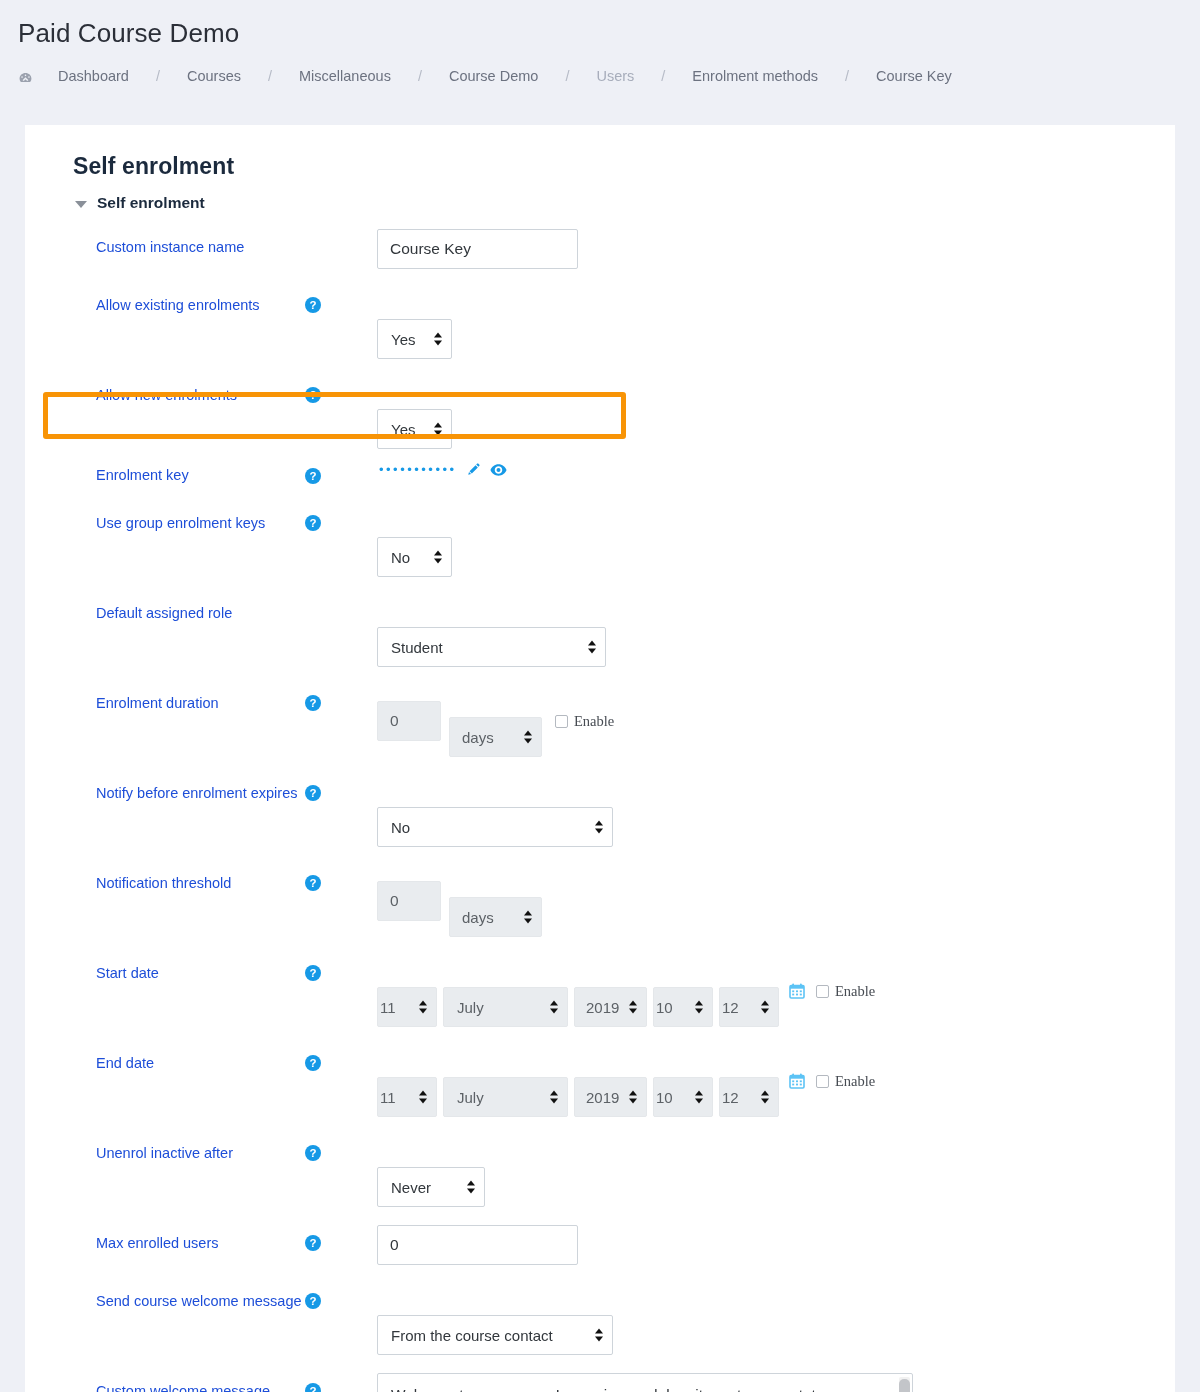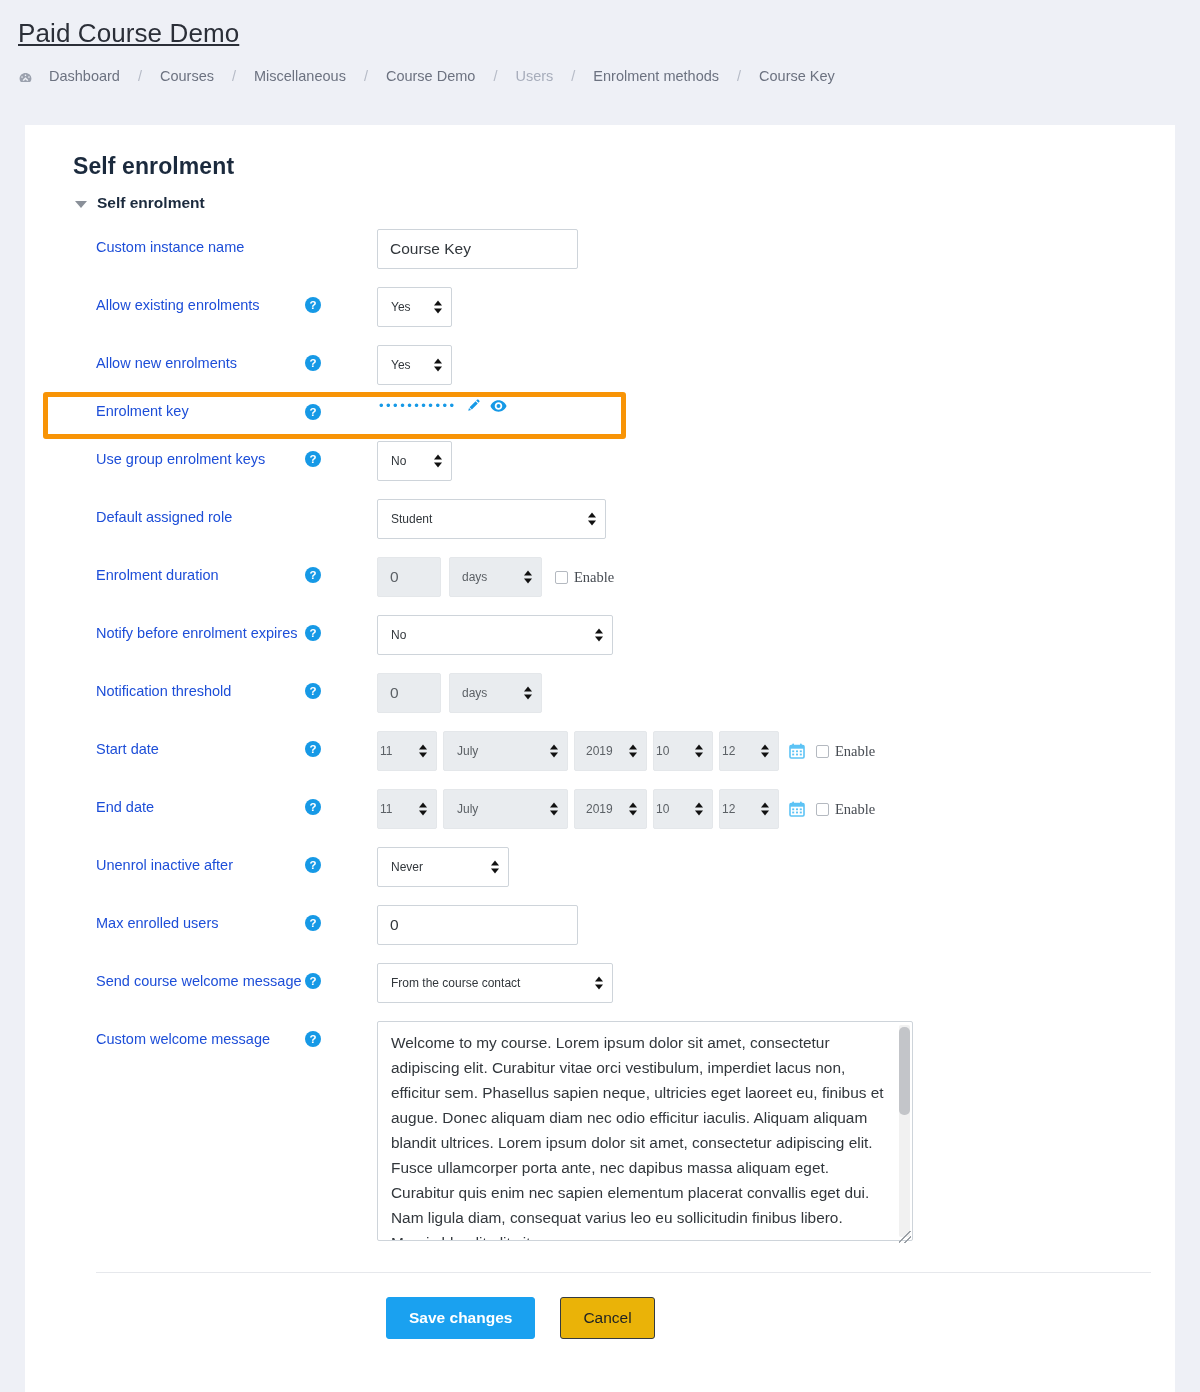--- a/index.html
+++ b/index.html
@@ -9,24 +9,24 @@
     background:#eef0f6;
     font-family:"Liberation Sans", sans-serif;
     color:#1d2125;
     overflow:hidden;
   }
 
   
   .page-header { padding:18px 0 0 18px; }
   .page-title {
     font-size:26px; font-weight:400; color:#2b2f38;
-    letter-spacing:.1px; margin:0 0 20px 0; line-height:1.2;text-decoration:underline;
+    letter-spacing:.1px; margin:0 0 20px 0; line-height:1.2;
   }
   .breadcrumb {
-    display:flex; align-items:center; gap:9px; font-size:14.5px;
+    display:flex; align-items:center; gap:18px; font-size:14.5px;
     color:#7b8190; line-height:1;
   }
   .breadcrumb .crumb { color:#6c7280; white-space:nowrap; }
   .breadcrumb .crumb.muted { color:#a7adbb; }
   .breadcrumb .sep { color:#b6bbc7; margin:0 9px; }
   .dash-icon {
     display:inline-block; width:15px; height:15px; margin-right:7px;
     position:relative; top:2px;
   }
 
@@ -86,42 +86,43 @@
     height:40px; border:1px solid #ced4da; background:#fff; border-radius:2px;
     font-size:15.5px; color:#32373c; padding:0 12px; outline:none;
     font-family:"Liberation Sans", sans-serif;
   }
   .txt.w200 { width:201px; }
   .txt.small { width:64px; }
 
   .sel {
     position:relative; display:inline-flex; align-items:center;
     height:40px; border:1px solid #ced4da; background:#fff; border-radius:2px;
-    font-size:12px; color:#32373c; padding:0 30px 0 13px; white-space:nowrap;
+    font-size:15px; color:#32373c; padding:0 30px 0 13px; white-space:nowrap;
     cursor:pointer;
+    margin-top:32px;
   }
   .sel .arrows {
     position:absolute; right:9px; top:50%; transform:translateY(-50%);
     display:flex; flex-direction:column; gap:3px;
   }
   .sel .arrows i {
     display:block; width:0; height:0;
     border-left:4px solid transparent; border-right:4px solid transparent;
   }
   .sel .arrows i.up   { border-bottom:5px solid #111; }
   .sel .arrows i.down { border-top:5px solid #111; }
 
   .sel.dis, .txt.dis {
     background:#e9ecef; border-color:#e4e7ea; color:#5c6166;
   }
   .sel.dis .arrows i.up { border-bottom-color:#111; }
   .sel.dis .arrows i.down { border-top-color:#111; }
 
   .sel.w75  { width:75px;  padding-right:26px; }
-  .sel.w120 { width:132px;text-align:right; }
+  .sel.w120 { width:108px;text-align:right; }
   .sel.w190 { width:229px; }
   .sel.w66  { width:60px;  padding-left:2px; padding-right:22px;}
   .sel.w85  { width:73px;  padding-left:11px; padding-right:22px;}
   .sel.w111 { width:93px; padding-left:12px; }
   .sel.w236 { width:236px; }
   .sel.w125 { width:125px; }
 
   
   .keyrow { display:flex; align-items:center; gap:9px; padding-left:2px; }
   .dots {

